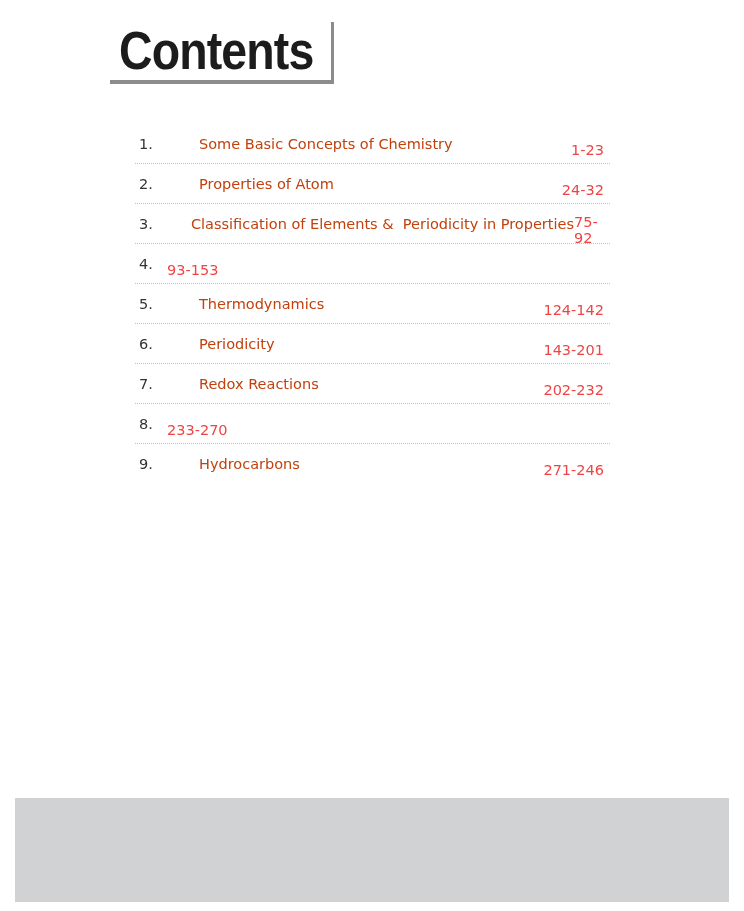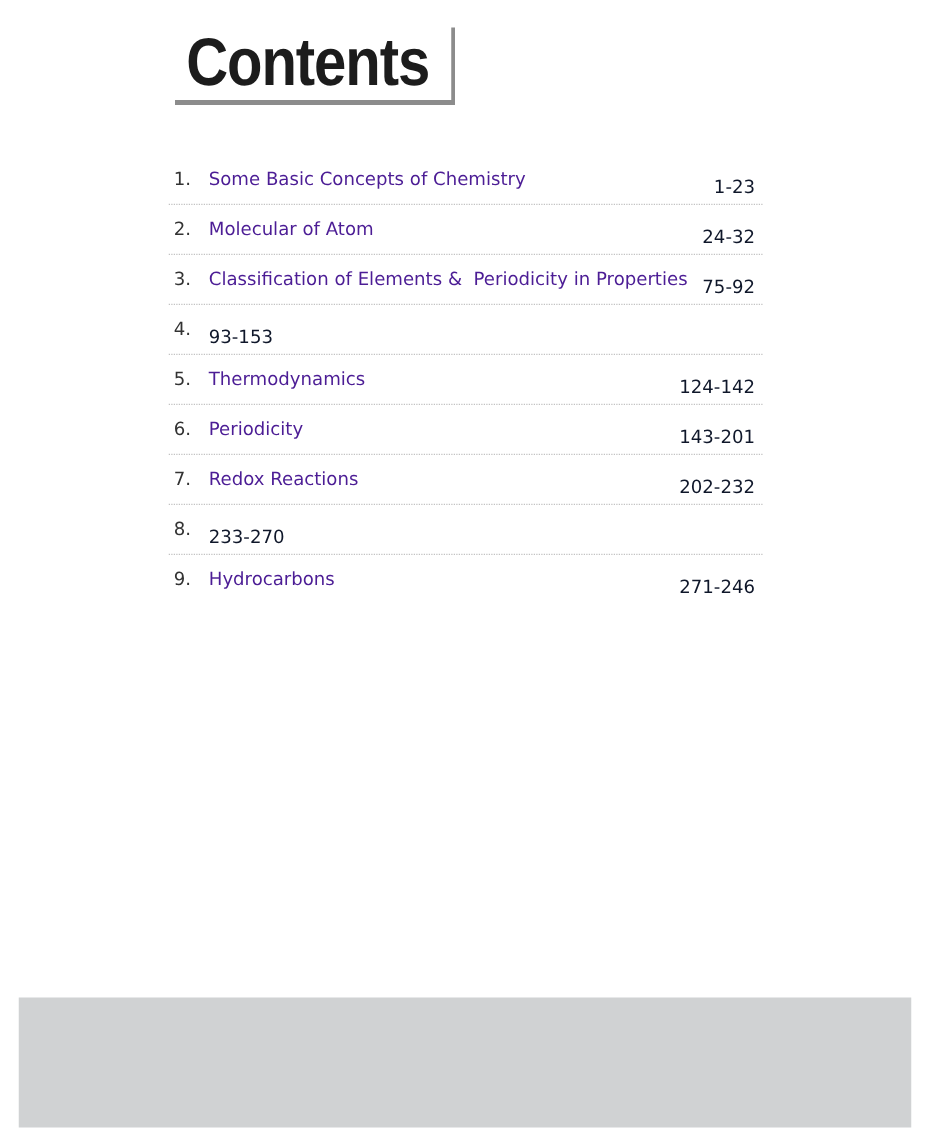--- a/index.html
+++ b/index.html
@@ -1,60 +1,60 @@
 <!DOCTYPE html>
 <html><head>
   <meta charset="utf-8">
   <style>
     html, body { margin: 0; padding: 0; }
     body {
       width: 744px; height: 911px; background: #ffffff; position: relative; overflow: hidden;
       font-family: "DejaVu Sans", sans-serif; color: #2a2a2a;
     }
     .title-wrap {
-      position: absolute; left: 140px; top: 22px; width: 224px; height: 62px;
+      position: absolute; left: 110px; top: 22px; width: 224px; height: 62px;
       border-right: 3px solid #8c8c8c; border-bottom: 4px solid #8c8c8c; box-sizing: border-box;
     }
     .title {
       position: absolute; left: 9px; top: -2px;
       font-family: "Liberation Sans", sans-serif; font-weight: bold;
       font-size: 54px; letter-spacing: -1px; color: #1c1c1c;
       transform: scaleX(0.86); transform-origin: left top; line-height: 60px;
     }
     .toc {
       position: absolute; left: 135px; top: 124px; width: 475px;
     }
     .toc-row {
       position: relative; height: 39px; border-bottom: 1px dotted #c2c2c2;
       display: flex; align-items: center; font-size: 14.5px;
     }
     .toc-row:last-child { border-bottom: none; }
     .num { width: 28px; padding-left: 4px; color: #333; }
-    .chap { flex: 1; color: #4c1d95; }
-    .pages { padding-right: 6px; color: #0f172a; margin-top: 12px; }
+    .chap { flex: 1; color: #c2410c; margin-left: 32px; }
+    .pages { padding-right: 6px; color: #ef4444; margin-top: 12px; }
     .footer-band {
       position: absolute; left: 15px; top: 798px; width: 714px; height: 104px; background: #d0d2d3;
     }
   </style>
 </head>
 <body>
 
 <div class="title-wrap">
   <div class="title">Contents</div>
 </div>
 
 <div class="toc">
   <div class="toc-row">
     <span class="num">1.</span>
     <span class="chap">Some Basic Concepts of Chemistry</span>
     <span class="pages">1-23</span>
   </div>
   <div class="toc-row">
     <span class="num">2.</span>
-    <span class="chap">Molecular of Atom</span>
+    <span class="chap">Properties of Atom</span>
     <span class="pages">24-32</span>
   </div>
   <div class="toc-row">
     <span class="num">3.</span>
     <span class="chap" style="white-space:pre">Classification of Elements &amp;  Periodicity in Properties</span>
     <span class="pages">75-92</span>
   </div>
   <div class="toc-row">
     <span class="num">4.</span>
     <span class="pages">93-153</span>

